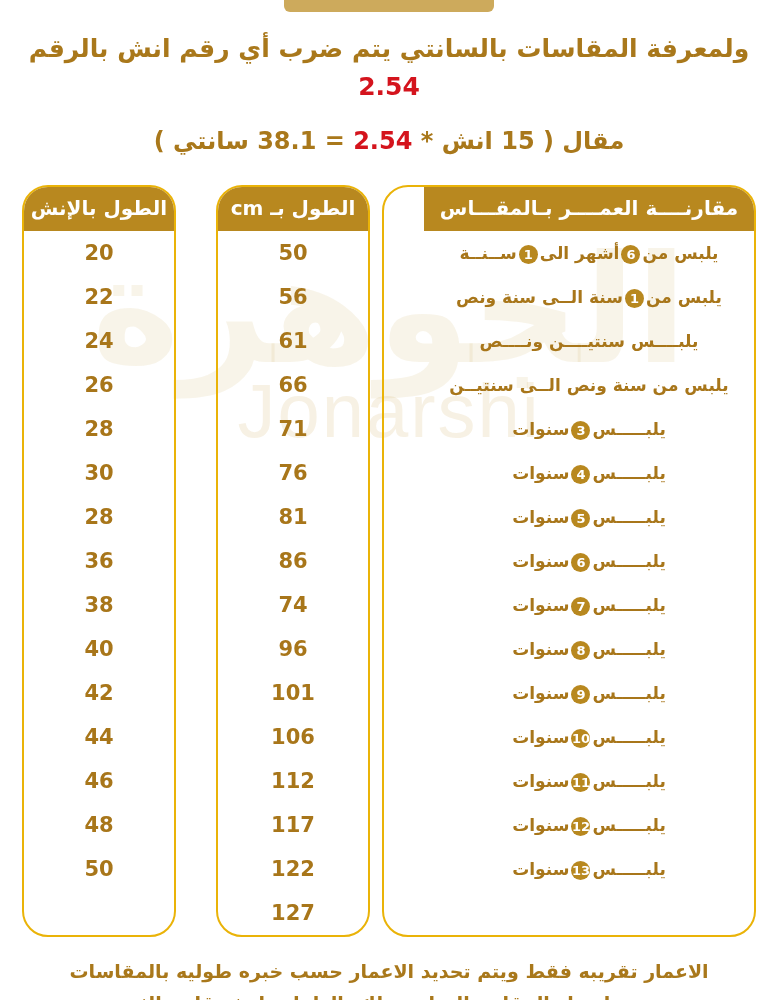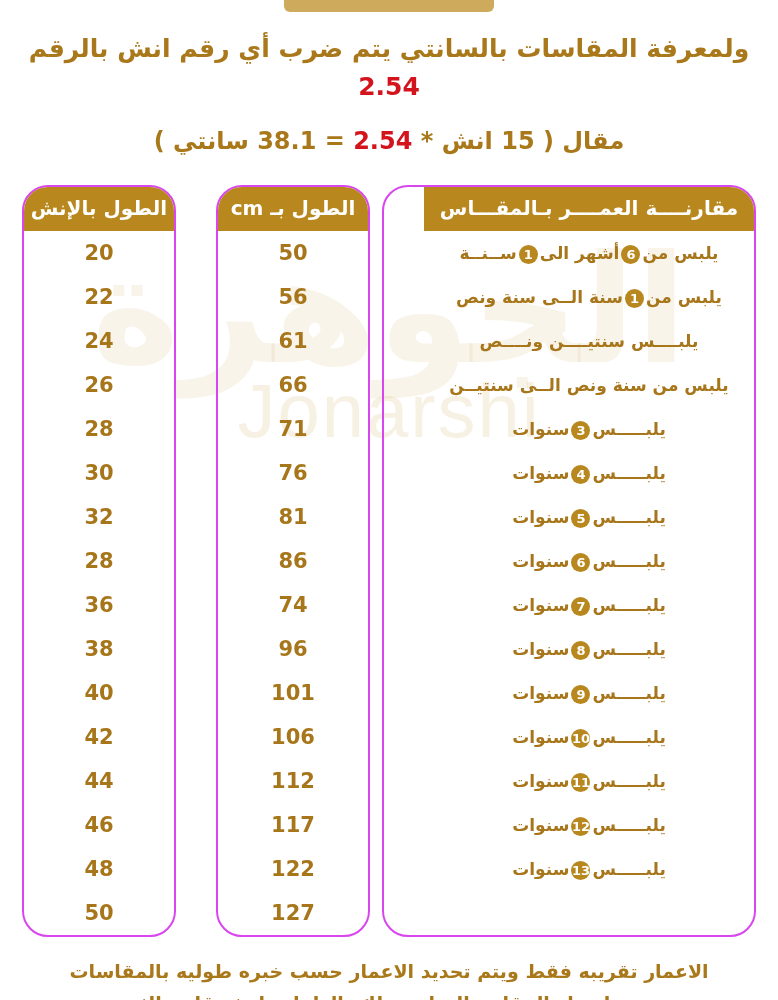--- a/index.html
+++ b/index.html
@@ -85,21 +85,21 @@
   
   .table-wrap {
     display: flex;
     flex-direction: row;
     justify-content: center;
     gap: 12px;
     margin-top: 26px;
     direction: rtl;
   }
   .col {
-    border: 2px solid #d946ef;
+    border: 2px solid #eab308;
     border-radius: 26px;
     overflow: hidden;
     background: transparent;
   }
   .col-age   { width: 330px; padding-left: 40px; }
   .col-cm    { width: 150px; margin-left: 28px; }
   .col-inch  { width: 150px; }
 
   .col-head {
     background: #b8881f;
@@ -225,21 +225,20 @@
 
     <div class="col col-inch">
       <div class="col-head">الطول بالإنش</div>
       <div>
         <div class="cell">20</div>
         <div class="cell">22</div>
         <div class="cell">24</div>
         <div class="cell">26</div>
         <div class="cell">28</div>
         <div class="cell">30</div>
-        <div class="cell">32</div>
         <div class="cell">28</div>
         <div class="cell">36</div>
         <div class="cell">38</div>
         <div class="cell">40</div>
         <div class="cell">42</div>
         <div class="cell">44</div>
         <div class="cell">46</div>
         <div class="cell">48</div>
         <div class="cell">50</div>
       </div>

